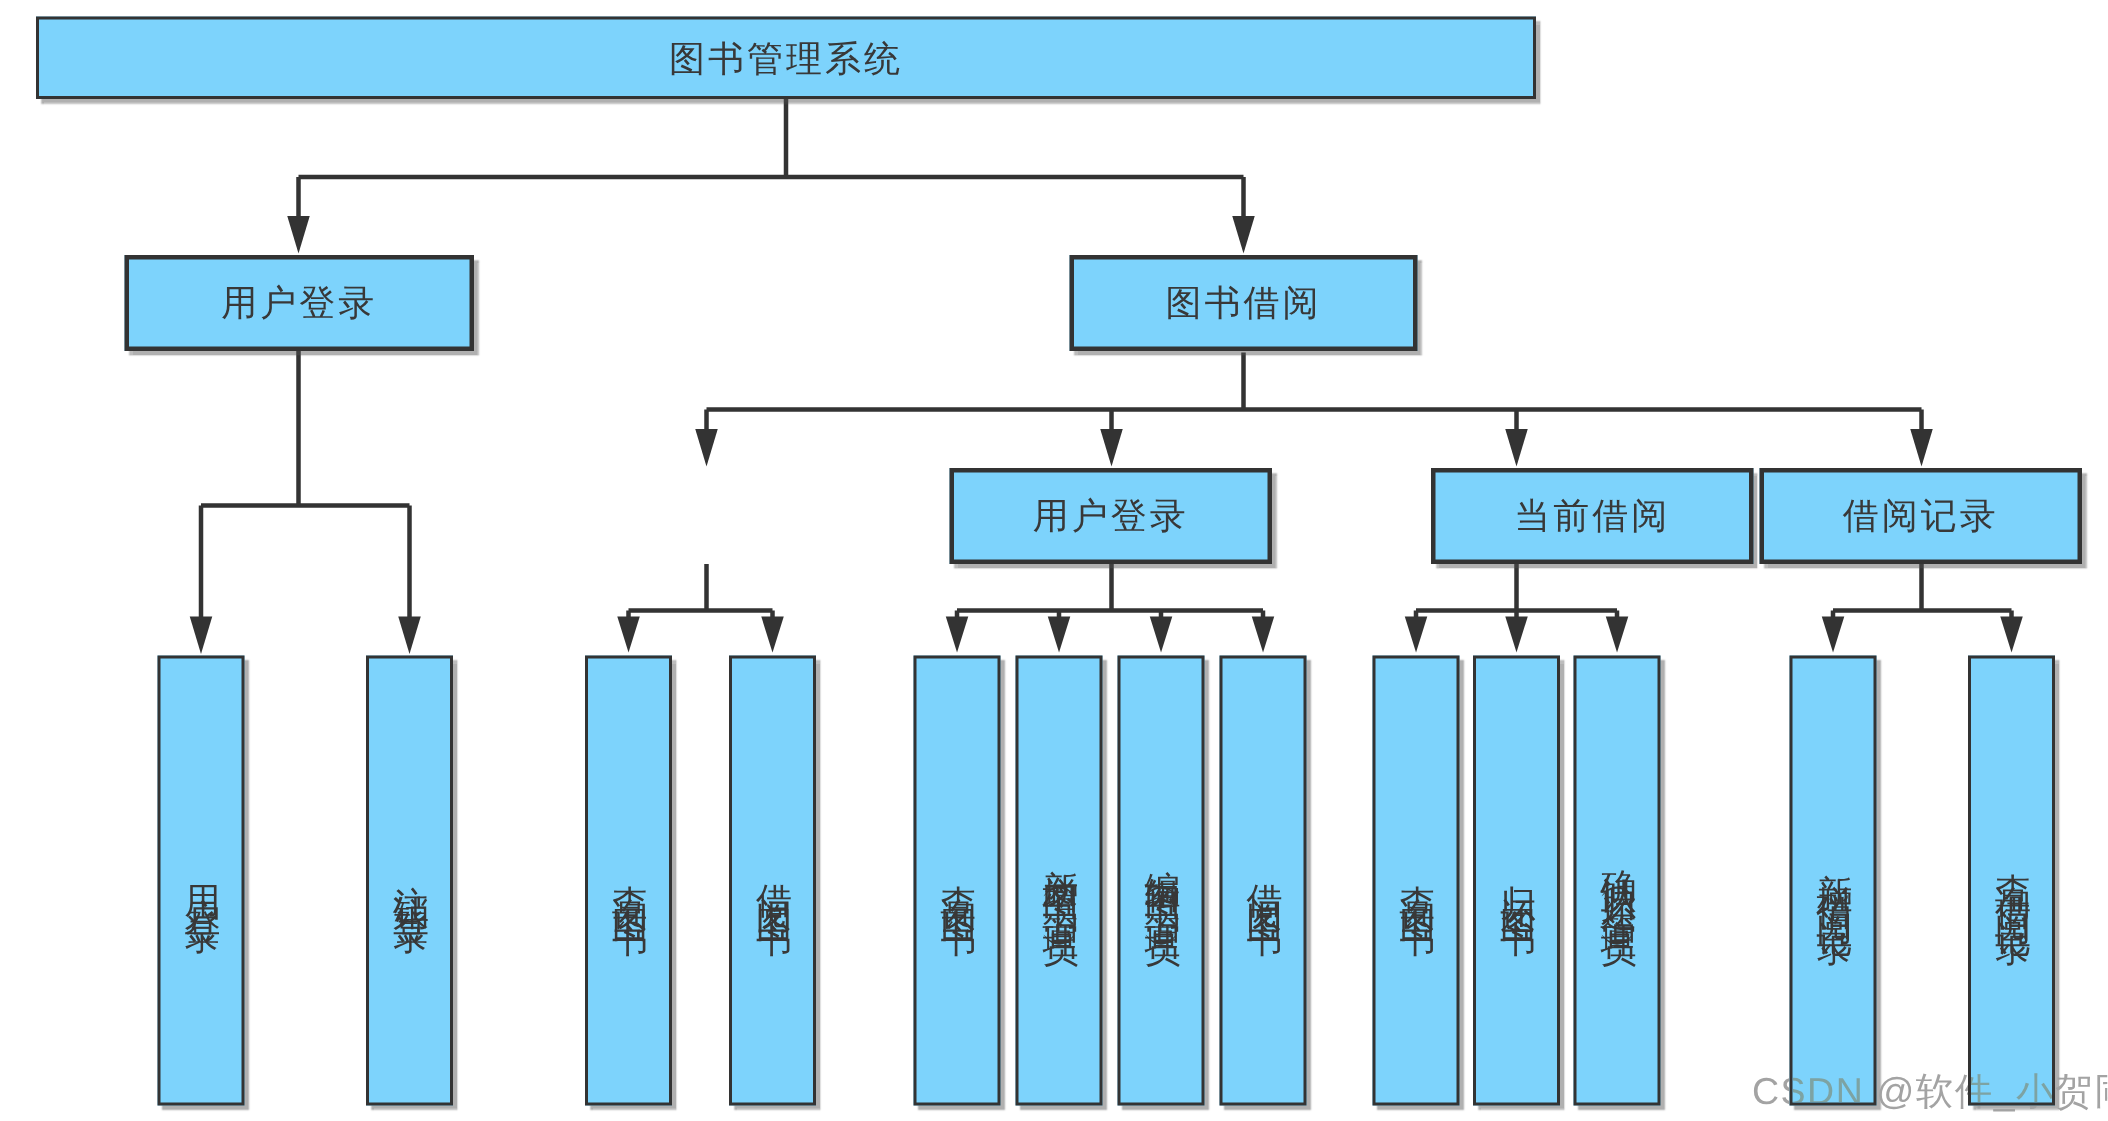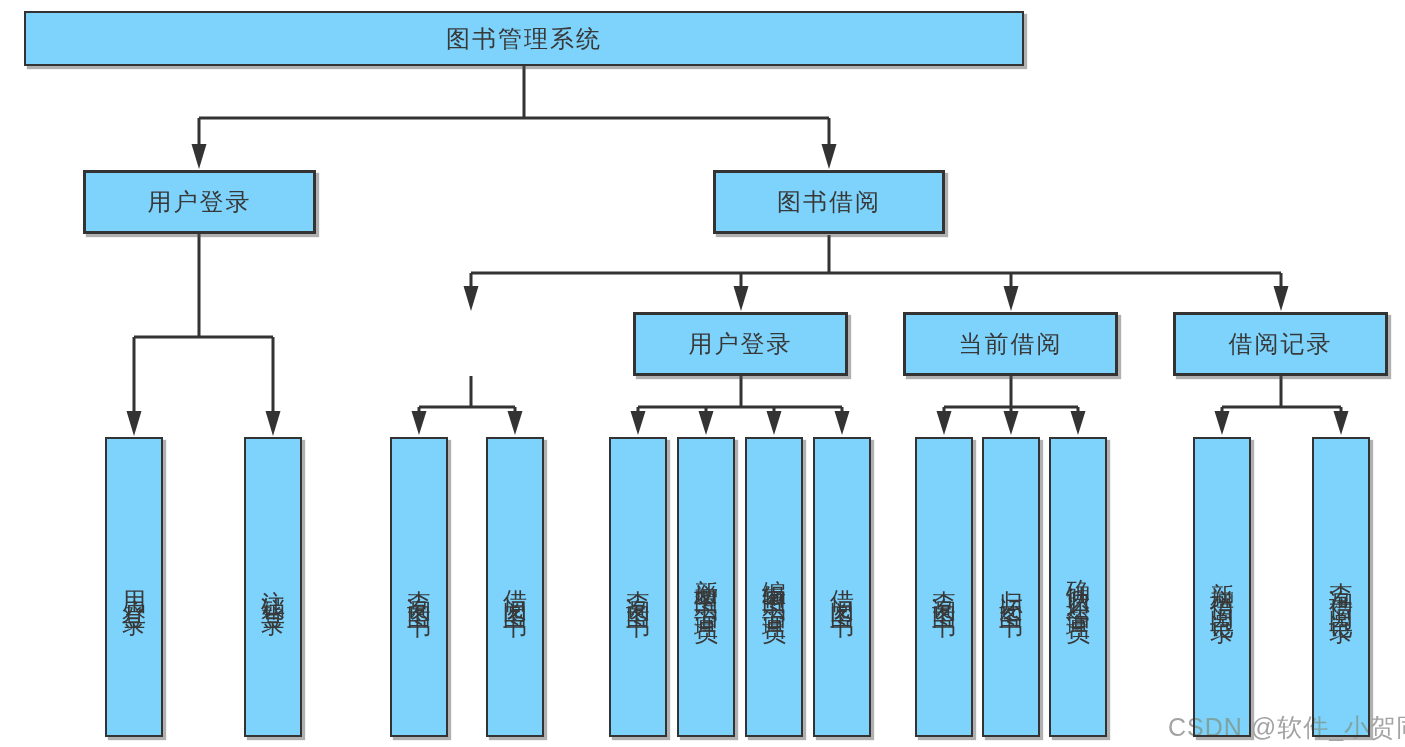--- a/index.html
+++ b/index.html
@@ -96,21 +96,21 @@
   <div class="node lvl2" style="left:83px;width:233px;">
     <span class="lbl">用户登录</span>
   </div>
   <div class="node lvl2" style="left:713px;width:232px;">
     <span class="lbl">图书借阅</span>
   </div>
 
   <div class="node lvl3" style="left:633px;">
     <span class="lbl">用户登录</span>
   </div>
-  <div class="node lvl3" style="left:903px;font-family:Liberation Serif, serif;">
+  <div class="node lvl3" style="left:954px;font-family:Liberation Serif, serif;">
     <span class="lbl">当前借阅</span>
   </div>
   <div class="node lvl3" style="left:1173px;">
     <span class="lbl">借阅记录</span>
   </div>
 
   <div class="node leaf" style="left:105px;">
     <span class="vlbl">用户登录</span>
   </div>
   <div class="node leaf" style="left:244px;">

